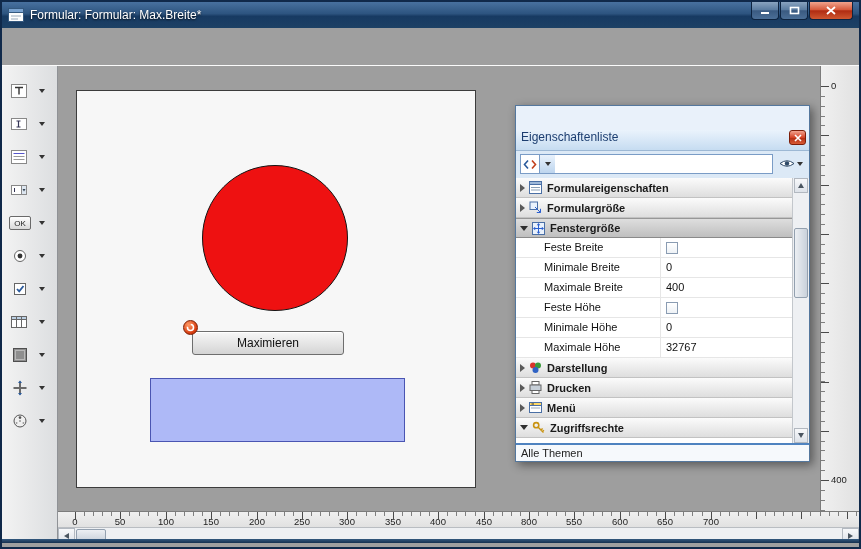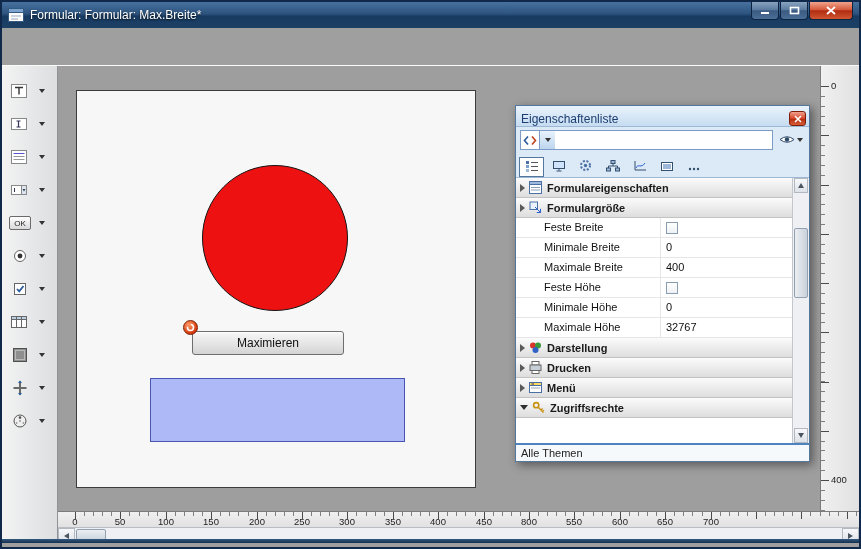--- a/index.html
+++ b/index.html
@@ -86,23 +86,23 @@
   .hthumb { position:absolute; left:18px; top:1px; width:30px; height:13px; border:1px solid #93a0af;
     border-radius:2px; background:linear-gradient(#eceff3,#c9d1db); }
   .tri-l3 { width:0;height:0;border-top:3.5px solid transparent;border-bottom:3.5px solid transparent;border-right:5px solid #4a5560; }
   .tri-r3 { width:0;height:0;border-top:3.5px solid transparent;border-bottom:3.5px solid transparent;border-left:5px solid #4a5560; }
   .tri-u3 { width:0;height:0;border-left:3.5px solid transparent;border-right:3.5px solid transparent;border-bottom:5px solid #4a5560; }
   .tri-d3 { width:0;height:0;border-left:3.5px solid transparent;border-right:3.5px solid transparent;border-top:5px solid #4a5560; }
 
   
   .panel { position:absolute; left:513px; top:39px; width:295px; height:357px; z-index:5;
     background:#e9f1fa; border:1px solid #54779d; box-shadow:3px 3px 9px rgba(0,0,0,.45); }
-  .ptitle { height:21px; display:flex; align-items:flex-end; padding:0 3px 0 5px;
+  .ptitle { height:21px; display:flex; align-items:flex-start; padding:0 3px 0 5px;
     background:linear-gradient(#eaf3fc,#c6dcf1); border-bottom:1px solid #9db8d4;
-    color:#1c3e70; font-size:12px; }
+    color:#1c3e70; font-size:12px;margin-top:24px; }
   .pclose { width:17px; height:15px; margin-left:auto; border:1px solid #7c1d08; border-radius:3px;
     background:linear-gradient(#f2a38f,#d54427 50%,#b42f14 55%,#d85b35);
     display:flex; align-items:center; justify-content:center; }
   .combo-row { height:26px; display:flex; align-items:center; gap:4px; padding:0 4px; background:#dcE9f6; }
   .combo { flex:1; height:20px; background:#fff; border:1px solid #7a9cc6; display:flex; align-items:center; font-size:11px; }
   .cicon { width:18px; display:inline-flex; justify-content:center; }
   .ctext { flex:1; white-space:nowrap; overflow:hidden; color:#111; }
   .carrow { width:16px; height:18px; border-left:1px solid #7a9cc6;
     background:linear-gradient(#e9f2fc,#bdd5ee); display:flex; align-items:center; justify-content:center; }
   .eyebtn { display:flex; align-items:center; gap:2px; padding:1px 2px; }
@@ -522,20 +522,31 @@
         <div class="ghdr">
           <span class="tri r"></span>
           <span class="gicon">
               <svg width="13" height="13">
                 <rect x="1" y="1" width="7.5" height="7.5" fill="#eaf2fc" stroke="#4a6fa5"></rect>
                 <path d="M6,6 L11.5,11.5 M11.5,7.8 V11.5 H7.8" stroke="#2a5fd0" fill="none"></path>
               </svg>
             </span>
           <span class="glabel">Formulargröße</span>
         </div>
+        <div class="ghdr sel">
+          <span class="tri d"></span>
+          <span class="gicon">
+              <svg width="13" height="13">
+                <rect x="0.5" y="0.5" width="12" height="12" fill="#eaf2fc" stroke="#4a6fa5"></rect>
+                <path d="M6.5,2.5 V10.5 M2.5,6.5 H10.5" stroke="#2a5fd0"></path>
+                <path d="M6.5,1 l1.8,2.2 h-3.6 z M6.5,12 l1.8,-2.2 h-3.6 z M1,6.5 l2.2,-1.8 v3.6 z M12,6.5 l-2.2,-1.8 v3.6 z" fill="#2a5fd0"></path>
+              </svg>
+            </span>
+          <span class="glabel">Fenstergröße</span>
+        </div>
 
         <div class="prow">
           <span class="plbl">Feste Breite</span>
           <span class="pval">
               <span class="cbx"></span>
             </span>
         </div>
         <div class="prow">
           <span class="plbl">Minimale Breite</span>
           <span class="pval">0</span>

